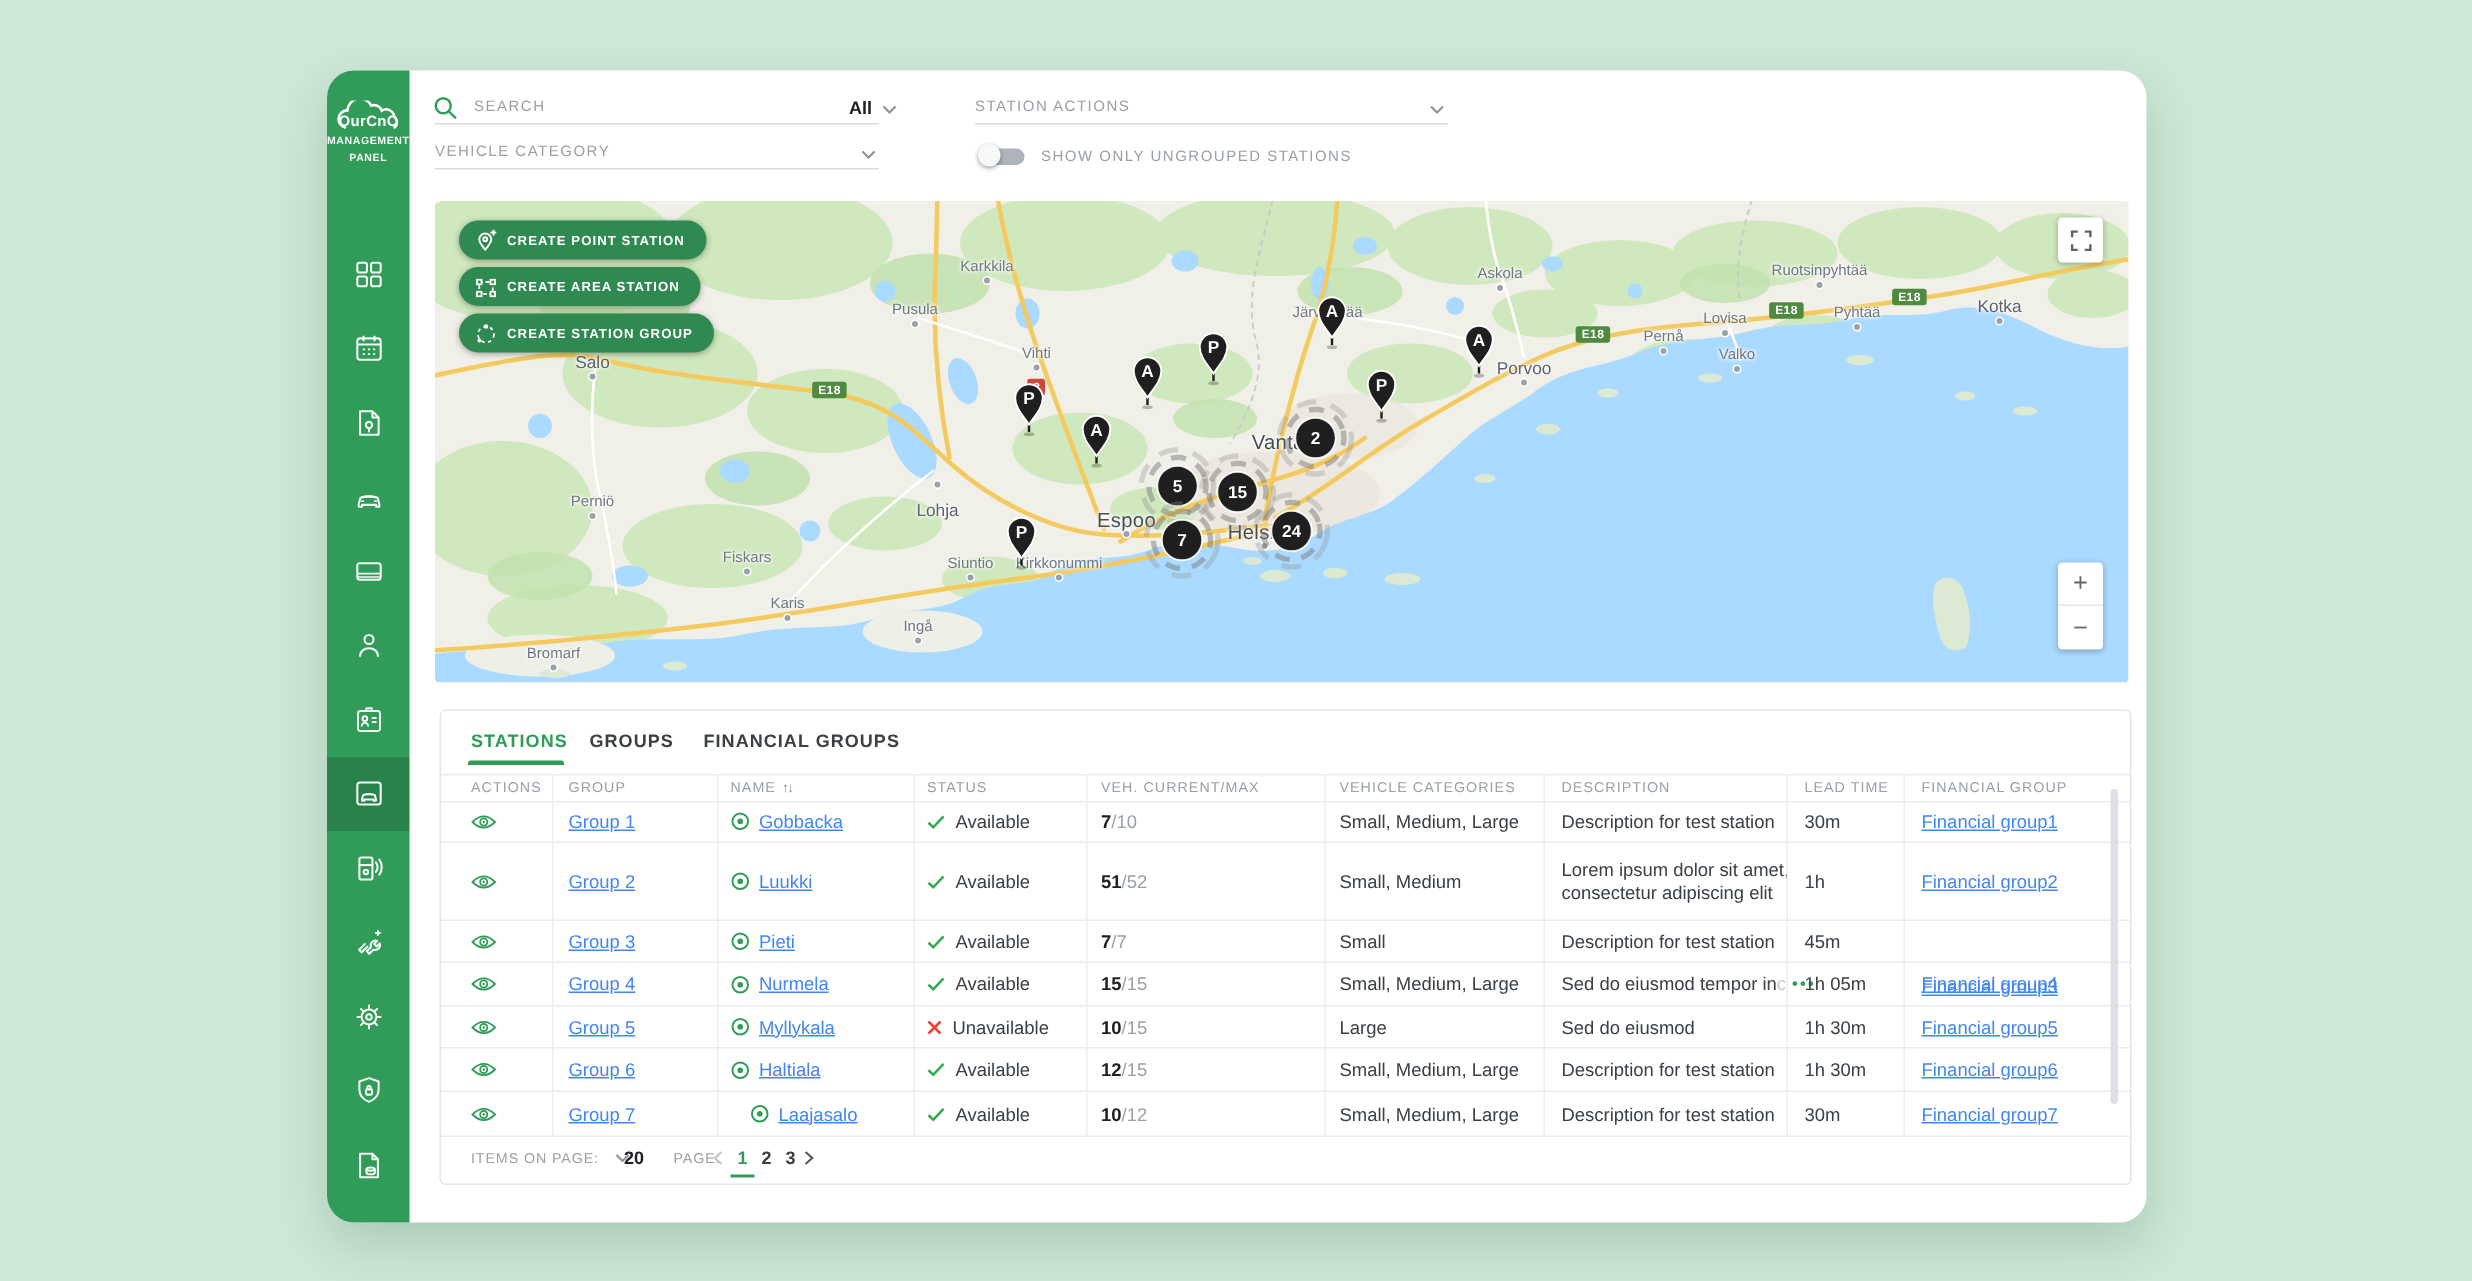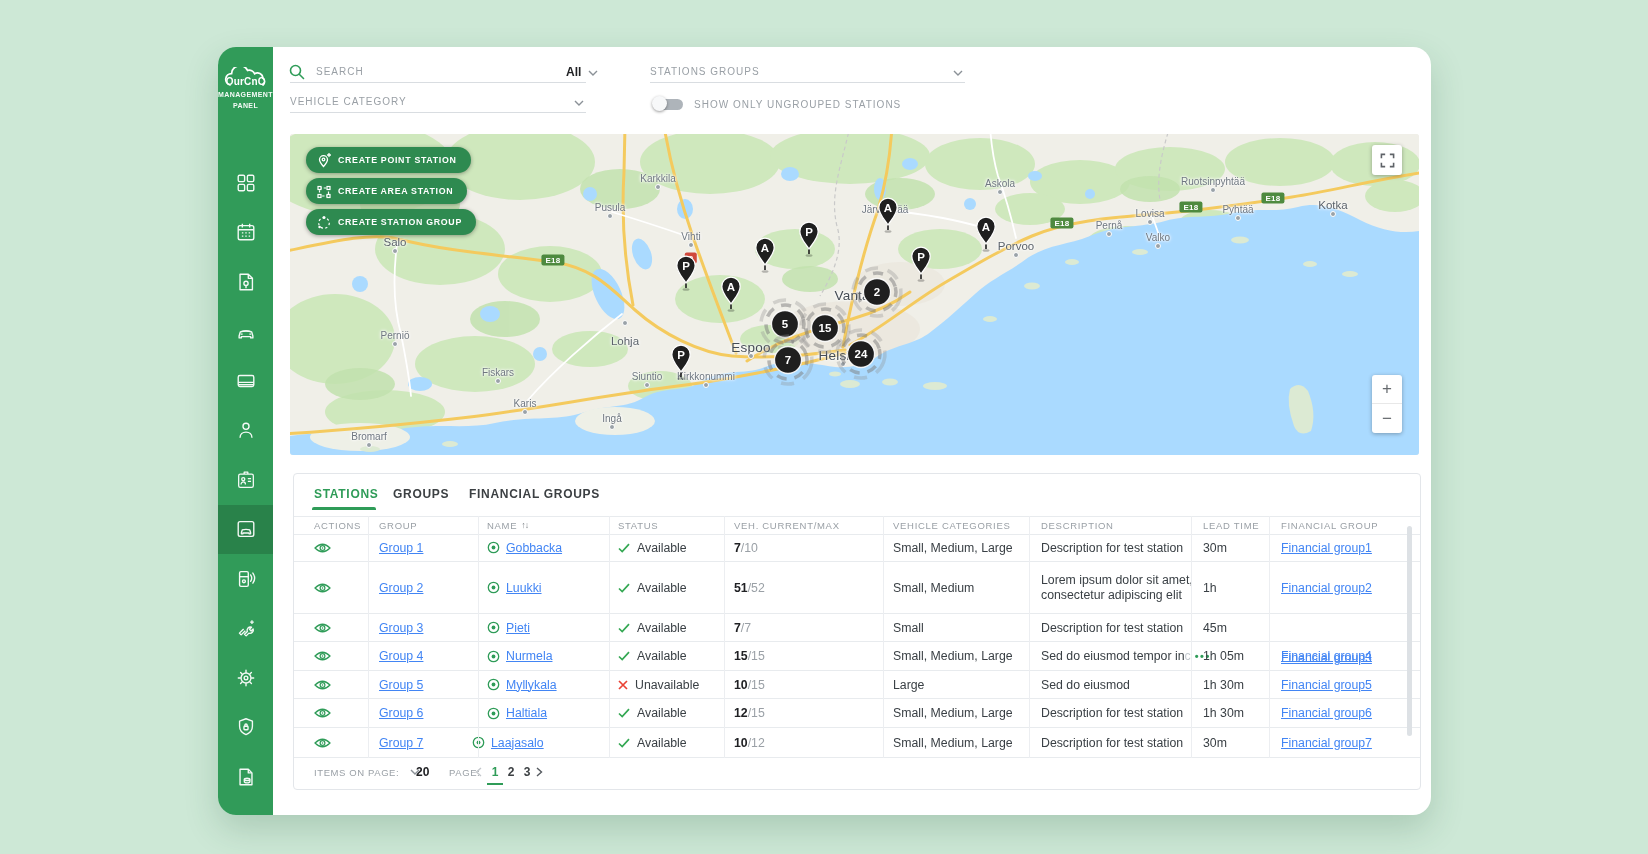--- a/index.html
+++ b/index.html
@@ -195,21 +195,21 @@
         <path d="M1 1 L5 5 L9 1" fill="none" stroke="#8b9197" stroke-width="1.4"></path>
       </svg>
     <div class="funder" style="left:72px;top:35px;width:296px;"></div>
 
     <div class="flabel" style="left:72px;top:49px;">VEHICLE CATEGORY</div>
     <svg class="chev" style="left:356px;top:53px;" width="10" height="6" viewBox="0 0 10 6">
         <path d="M1 1 L5 5 L9 1" fill="none" stroke="#8b9197" stroke-width="1.4"></path>
       </svg>
     <div class="funder" style="left:72px;top:65px;width:296px;"></div>
 
-    <div class="flabel" style="left:432px;top:19px;">STATIONS GROUPS</div>
+    <div class="flabel" style="left:432px;top:19px;">STATION ACTIONS</div>
     <svg class="chev" style="left:735px;top:23px;" width="10" height="6" viewBox="0 0 10 6">
         <path d="M1 1 L5 5 L9 1" fill="none" stroke="#8b9197" stroke-width="1.4"></path>
       </svg>
     <div class="funder" style="left:432px;top:35px;width:315px;"></div>
 
     <div class="toggle" style="left:434px;top:49px;">
       <span class="track"></span>
       <span class="knob"></span>
     </div>
     <div class="flabel" style="left:476px;top:52px;">SHOW ONLY UNGROUPED STATIONS</div>
@@ -799,21 +799,21 @@
                 <svg width="17" height="12" viewBox="0 0 17 12" fill="none" stroke="#2f9c58" stroke-width="1.2">
                   <path d="M1 6 Q8.5 -1.5 16 6 Q8.5 13.5 1 6 Z"></path>
                   <circle cx="8.5" cy="6" r="2.4"></circle>
                   <circle cx="8.5" cy="6" r=".8" fill="#2f9c58" stroke="none"></circle>
                 </svg>
               </button>
             </div>
             <div class="tcell" style="left: 85px;">
               <a class="lnk">Group 7</a>
             </div>
-            <div class="tcell" style="left: 178px;">
+            <div class="tcell" style="left: 206px;">
               <svg width="13" height="13" viewBox="0 0 13 13" fill="none" stroke="#2f9c58" stroke-width="1.3" style="margin-right:6px;">
                 <circle cx="6.5" cy="6.5" r="5.2"></circle>
                 <circle cx="6.5" cy="6.5" r="1.9" fill="#2f9c58" stroke="none"></circle>
               </svg>
               <a class="lnk">Laajasalo</a>
             </div>
             <div class="tcell" style="left: 324px;">
               <svg width="12" height="10" viewBox="0 0 12 10" fill="none" stroke="#34a853" stroke-width="1.7" style="margin-right:7px;">
                 <path d="M1 5.5 L4.2 8.5 L11 1.2"></path>
               </svg>

